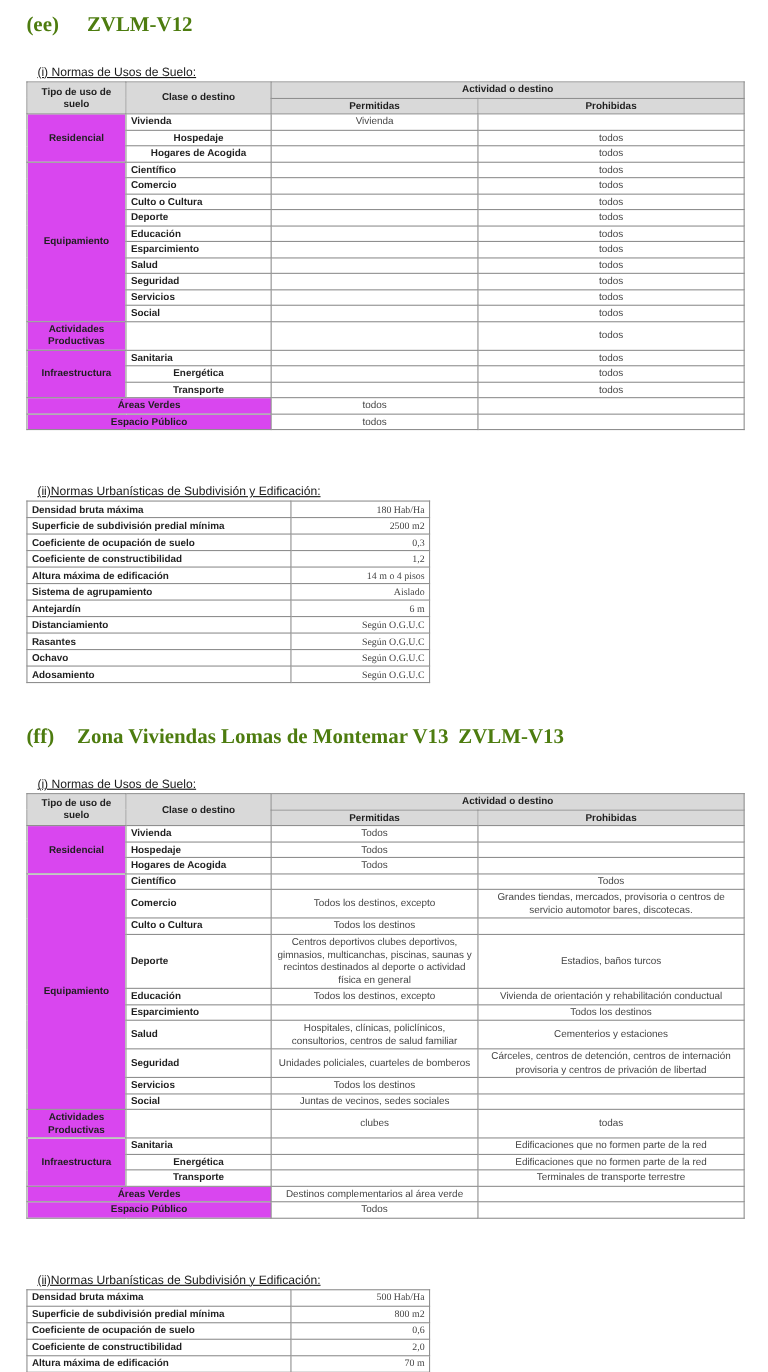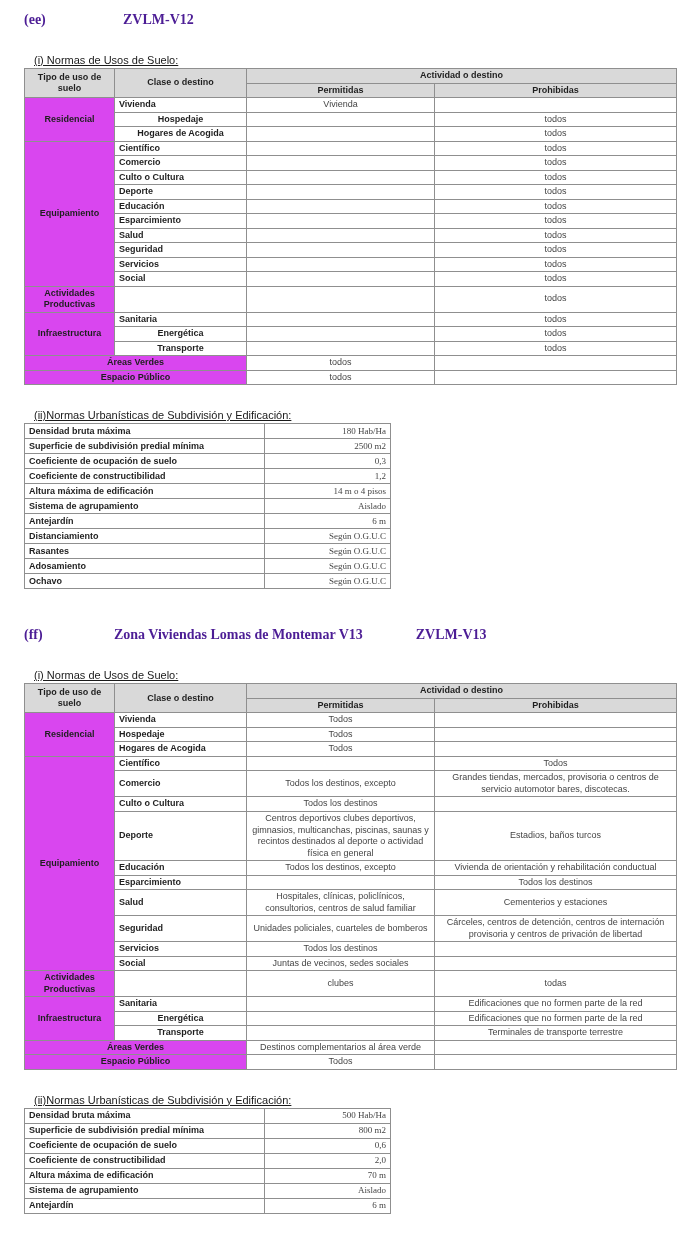--- a/index.html
+++ b/index.html
@@ -8,25 +8,24 @@
     width: 698px;
     font-family: "Liberation Sans", sans-serif;
     color: #222;
   }
   .page { padding: 8px 18px 10px 24px; }
 
   .zone-title {
     display: flex;
     align-items: baseline;
     font-family: "Liberation Serif", serif;
-    font-size: 14px;
+    font-size: 19px;
     font-weight: bold;
-    color: #4c1d95;
+    color: #4d7c0f;
     margin: 4px 0 26px 0;
-    gap: 44px;
   }
   .zone-label { width: 46px; flex: 0 0 46px; }
   .zone-name { white-space: nowrap; }
   .zone-code { margin-left: 9px; }
 
   .sub-heading {
     font-size: 11px;
     color: #1a1a1a;
     text-decoration: underline;
     margin: 0 0 2px 10px;
@@ -56,21 +55,21 @@
   .uses-table td.tipo {
     font-weight: bold;
     text-align: center;
     color: #1f1f1f;
     background: #d946ef;
   }
   .uses-table td.clase { font-weight: bold; color: #1f1f1f; text-align: left; }
   .uses-table td.clase.center { text-align: center; }
   .uses-table td.val { text-align: center; color: #454545; }
 
-  .uses-block { margin-bottom: 24px; }
+  .uses-block { margin-bottom: 50px; }
   .norms-block { margin-bottom: 38px; }
 
   .norms-table { width: 366px; }
   .norms-table col.col-nlabel { width: 240px; }
   .norms-table col.col-nvalue { width: 126px; }
   .norms-table td { height: 15px; }
   .norms-table td.nlabel { font-weight: bold; color: #1f1f1f; text-align: left; }
   .norms-table td.nvalue { color: #454545; text-align: right; font-family: Liberation Serif, serif; }
 </style>
 </head>
@@ -244,25 +243,25 @@
             </tr>
             <tr>
               <td class="nlabel">Distanciamiento</td>
               <td class="nvalue">Según O.G.U.C</td>
             </tr>
             <tr>
               <td class="nlabel">Rasantes</td>
               <td class="nvalue">Según O.G.U.C</td>
             </tr>
             <tr>
+              <td class="nlabel">Ochavo</td>
+              <td class="nvalue">Según O.G.U.C</td>
+            </tr>
+            <tr>
               <td class="nlabel">Adosamiento</td>
-              <td class="nvalue">Según O.G.U.C</td>
-            </tr>
-            <tr>
-              <td class="nlabel">Ochavo</td>
               <td class="nvalue">Según O.G.U.C</td>
             </tr>
           </tbody>
         </table>
     </div>
   </section>
 
   <section class="zone">
     <h1 class="zone-title">
       <span class="zone-label">(ff)</span>

